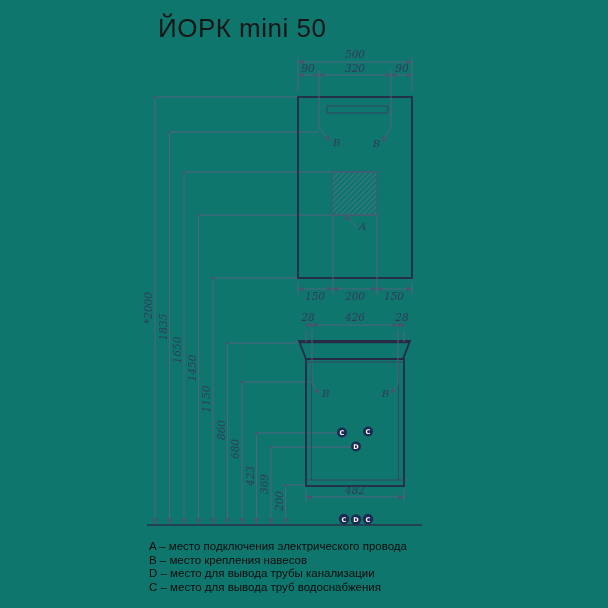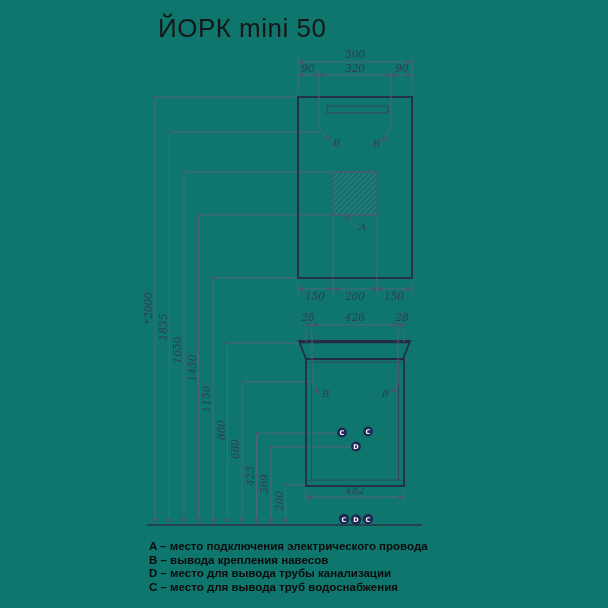--- a/index.html
+++ b/index.html
@@ -1,21 +1,21 @@
 <!DOCTYPE html>
 <html><head>
 <meta charset="utf-8">
 <style>
   html,body{margin:0;padding:0;background:#fff;}
   #canvas{position:relative;width:608px;height:608px;background:#0f766e;overflow:hidden;
           font-family:"Liberation Sans",sans-serif;}
   #title{position:absolute;left:158px;top:13px;font-size:26px;color:#161616;
          letter-spacing:0.5px;font-weight:500;}
   #legend{position:absolute;left:149px;top:540px;color:#0b0b0b;font-size:11.5px;
-          font-weight:bold;line-height:13.5px;white-space:nowrap;}
+          font-weight:normal;line-height:13.5px;white-space:nowrap;}
   svg{position:absolute;left:0;top:0;}
   .outline{stroke:#262c45;stroke-width:1.8;fill:none;}
   .thin{stroke:#3a4260;stroke-width:0.9;fill:none;}
   .dim{stroke:#5a6280;stroke-width:0.9;fill:none;}
   .floor{stroke:#2b3147;stroke-width:1.6;fill:none;}
   .dimnum{fill:#323a5c;font-family:"DejaVu Serif",serif;font-style:italic;font-size:10.5px;}
   .letter{fill:#323a5c;font-family:"DejaVu Serif",serif;font-style:italic;font-size:10px;}
   .badge{fill:#1e2a56;stroke:none;}
   .badgetxt{fill:#ffffff;font-family:"DejaVu Sans",sans-serif;font-weight:bold;font-size:6.5px;
             text-anchor:middle;}
@@ -150,18 +150,18 @@
       <circle class="badge" cx="356" cy="519.5" r="5.2"></circle>
       <circle class="badge" cx="368" cy="519" r="5.2"></circle>
       <text class="badgetxt" x="344" y="521.7">C</text>
       <text class="badgetxt" x="356" y="522.2">D</text>
       <text class="badgetxt" x="368" y="521.7">C</text>
     </g>
   </svg>
 
   <div id="legend">
     <div>A – место подключения электрического провода</div>
-    <div>B – вывода крепления навесов</div>
+    <div>B – место крепления навесов</div>
     <div>D – место для вывода трубы канализации</div>
     <div>C – место для вывода труб водоснабжения</div>
   </div>
 
 </div>
 
 </body></html>

